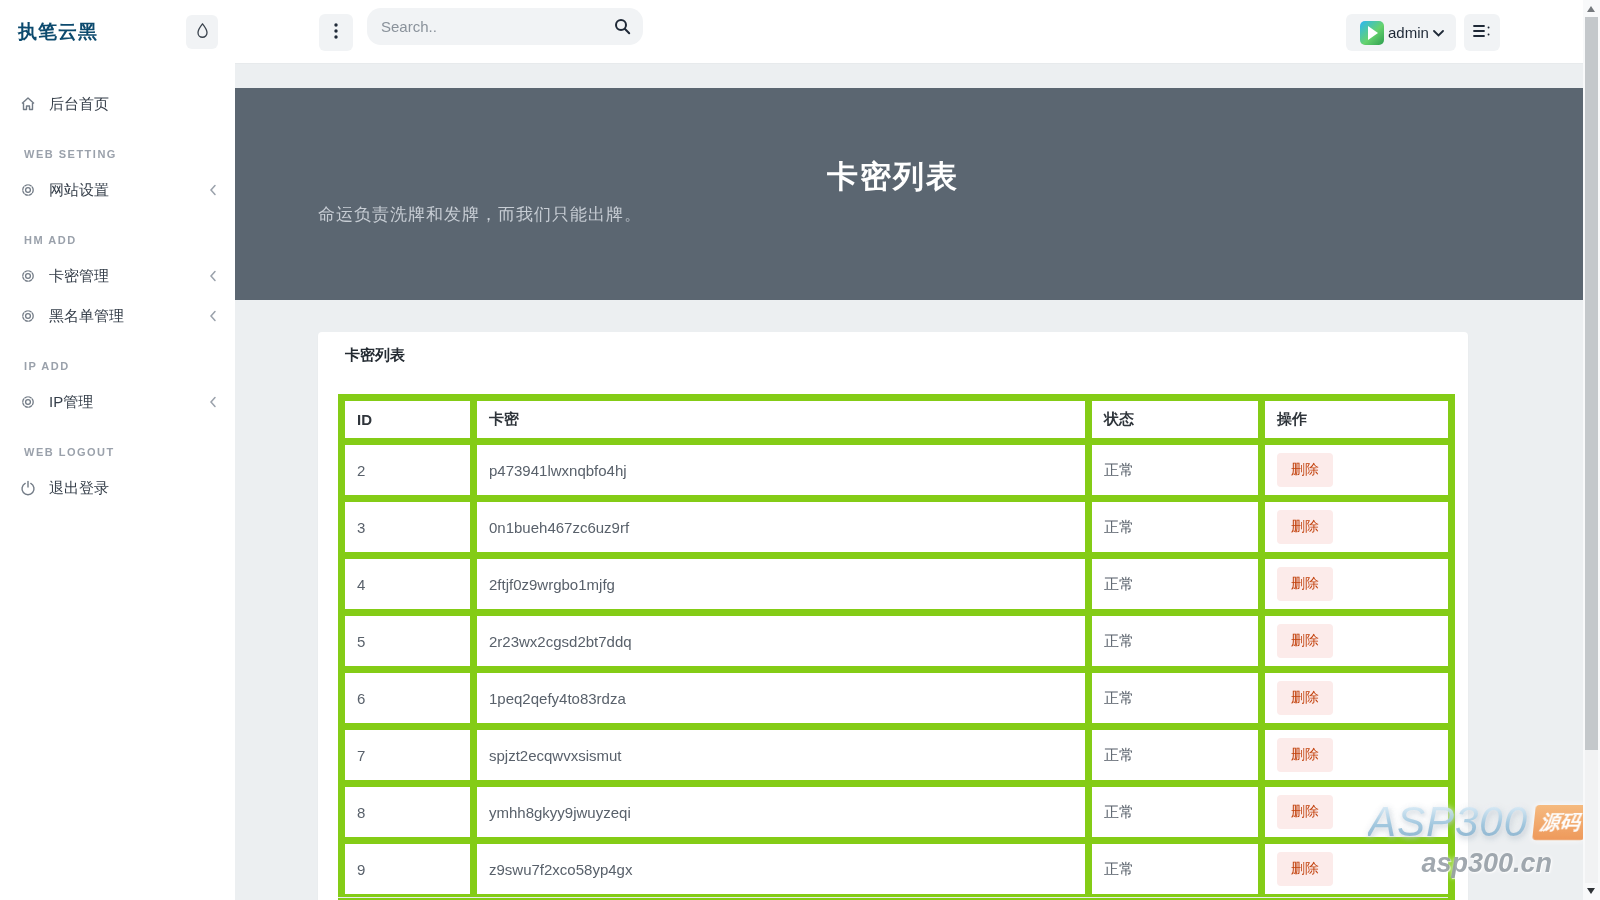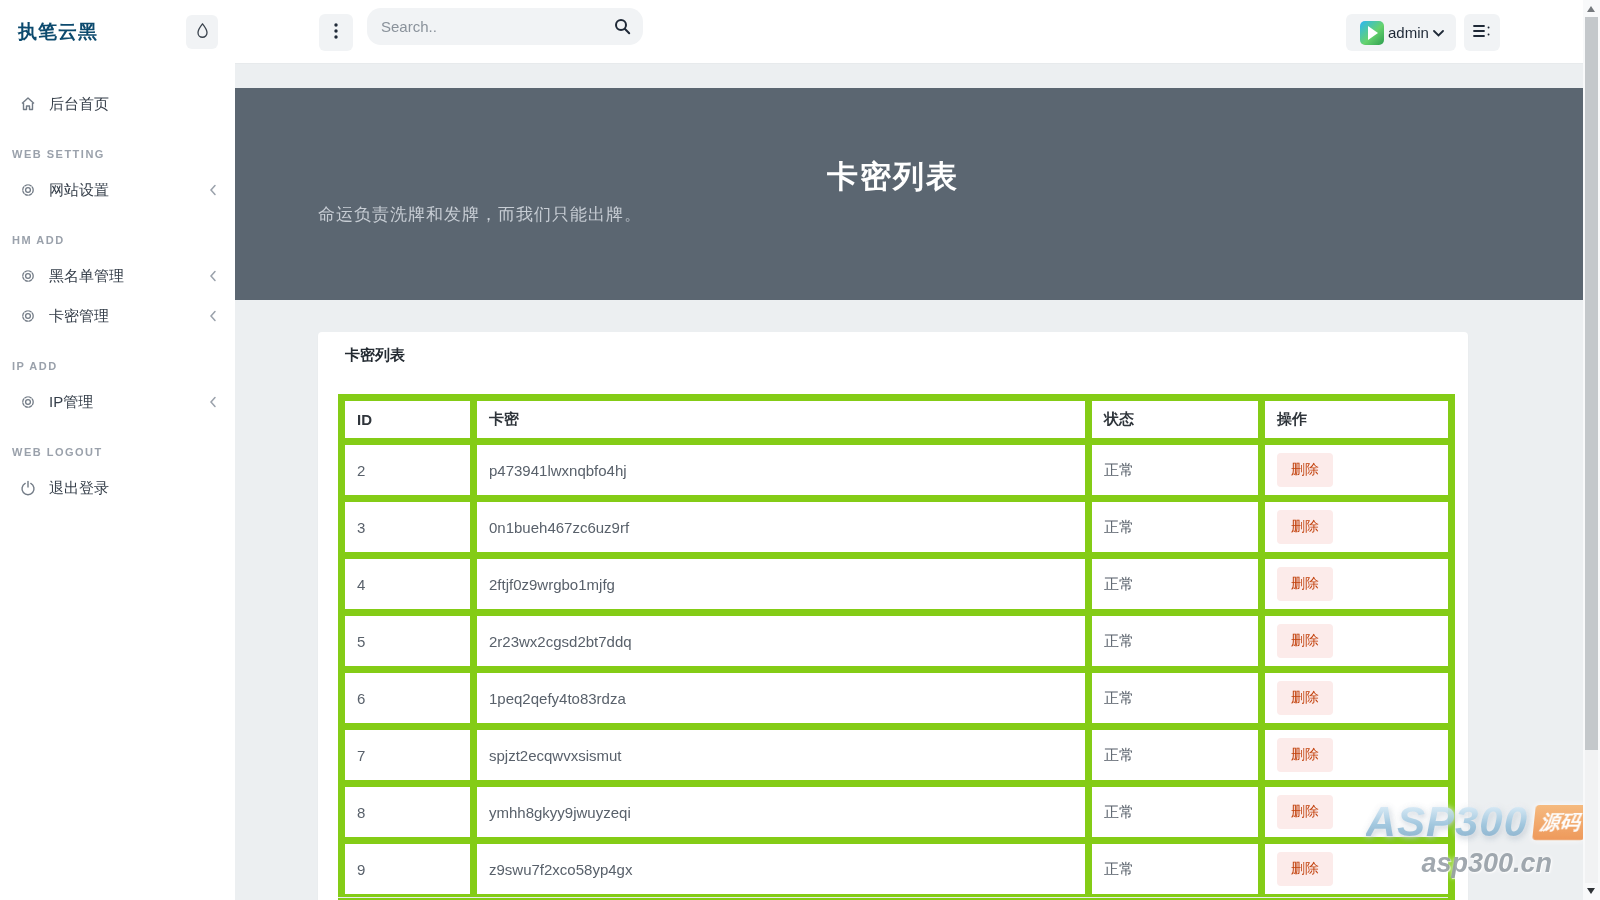--- a/index.html
+++ b/index.html
@@ -30,21 +30,21 @@
   .btn-layout { left:1464px; top:14px; width:36px; height:37px; }
   .header-divider { position:absolute; left:235px; top:63px; width:1348px; height:1px; background:#e7eaec; }
 
   
   .sidebar { position:absolute; left:0; top:64px; width:235px; height:836px; background:#fff; padding-top:20px; }
   .side-item { height:40px; display:flex; align-items:center; padding:0 18px 0 20px;
                cursor:pointer; color:#353e49; font-size:15px; }
   .side-item .s-icon { width:16px; height:16px; margin-right:13px; color:#727b86; flex:none; display:flex; }
   .side-item .s-label { flex:1; }
   .side-item .chev { color:#9aa1ab; display:flex; }
-  .side-section { margin-top:22px; height:16px; padding:0 12px; font-size:11px; font-weight:bold;
+  .side-section { margin-top:22px; height:16px; padding:0 24px; font-size:11px; font-weight:bold;
                   letter-spacing:1.5px; color:#9aa1ab; display:flex; align-items:center; }
   .side-gap { height:8px; }
 
   
   .main-bg { position:absolute; left:235px; top:64px; width:1348px; height:836px; background:#eceff1; }
   .hero { position:absolute; left:235px; top:88px; width:1348px; height:212px; background:#5b6671; }
   .hero-title { position:absolute; left:318px; top:156px; width:1150px; text-align:center;
                 font-size:31px; font-weight:bold; color:#ffffff; letter-spacing:2px; }
   .hero-subtitle { position:absolute; left:318px; top:203px; width:1150px; text-align:left;
                    font-size:17px; color:#c7cdd4; letter-spacing:1px; }
@@ -61,21 +61,21 @@
   .col-id { width:132px; } .col-code { width:615px; } .col-status { width:173px; } .col-action { width:190px; }
   td.status { color:#2da44e; }
   .del-btn { display:inline-block; background:#fcebea; color:#c2410c; border:none; border-radius:4px;
              font-size:14px; font-family:inherit; padding:8px 14px; cursor:pointer; }
   .table-extra-line { position:absolute; left:20px; top:565px; width:1110px; border-top:1px solid #e9ecef; }
 
   
   .watermark { position:absolute; right:14px; top:798px; width:260px; text-align:right;
                opacity:.93; pointer-events:none; font-style:italic; z-index:8; }
   .wm-row1 { display:flex; justify-content:flex-end; align-items:center; gap:6px; }
-  .wm-asp { font-size:42px; font-weight:bold; letter-spacing:1px;
+  .wm-asp { font-size:42px; font-weight:normal; letter-spacing:1px;
             background:linear-gradient(180deg,#e8f5fd 5%,#9cc4dd 55%,#7fa8c4 100%);
             -webkit-background-clip:text; background-clip:text; color:transparent;
             filter:drop-shadow(0 0 3px rgba(255,255,255,.95)) drop-shadow(1px 2px 2px rgba(120,140,160,.45)); }
   .wm-badge { background:linear-gradient(180deg,#f6b677,#ef9350); color:#fff; font-size:20px; font-weight:bold;
               padding:4px 6px; border-radius:4px; transform:skewX(-6deg);
               filter:drop-shadow(0 0 3px rgba(255,255,255,.9)); }
   .wm-url { margin-top:2px; padding-right:34px; font-size:27px; font-weight:bold; color:#9aa2a9;
             text-shadow:0 0 4px rgba(255,255,255,.95), 1px 1px 1px rgba(255,255,255,.8); }
 
   
@@ -179,35 +179,35 @@
 
     <div class="side-section">HM ADD</div>
     <div class="side-gap"></div>
     <div class="side-item">
       <span class="s-icon">
         <svg width="16" height="16" viewBox="0 0 16 16" fill="none" stroke="currentColor" stroke-width="1.3" stroke-linecap="round">
           <circle cx="8" cy="8" r="2.4"></circle>
             <circle cx="8" cy="8" r="5.2" stroke-dasharray="2.7 1.4"></circle>
         </svg>
       </span>
-      <span class="s-label">黑名单管理</span>
+      <span class="s-label">卡密管理</span>
       <span class="chev">
         <svg width="8" height="12" viewBox="0 0 8 12" fill="none" stroke="currentColor" stroke-width="1.5" stroke-linecap="round">
           <polyline points="6,1.5 2,6 6,10.5"></polyline>
         </svg>
       </span>
     </div>
     <div class="side-item">
       <span class="s-icon">
         <svg width="16" height="16" viewBox="0 0 16 16" fill="none" stroke="currentColor" stroke-width="1.3" stroke-linecap="round">
           <circle cx="8" cy="8" r="2.4"></circle>
             <circle cx="8" cy="8" r="5.2" stroke-dasharray="2.7 1.4"></circle>
         </svg>
       </span>
-      <span class="s-label">卡密管理</span>
+      <span class="s-label">黑名单管理</span>
       <span class="chev">
         <svg width="8" height="12" viewBox="0 0 8 12" fill="none" stroke="currentColor" stroke-width="1.5" stroke-linecap="round">
           <polyline points="6,1.5 2,6 6,10.5"></polyline>
         </svg>
       </span>
     </div>
 
     <div class="side-section">IP ADD</div>
     <div class="side-gap"></div>
     <div class="side-item">

